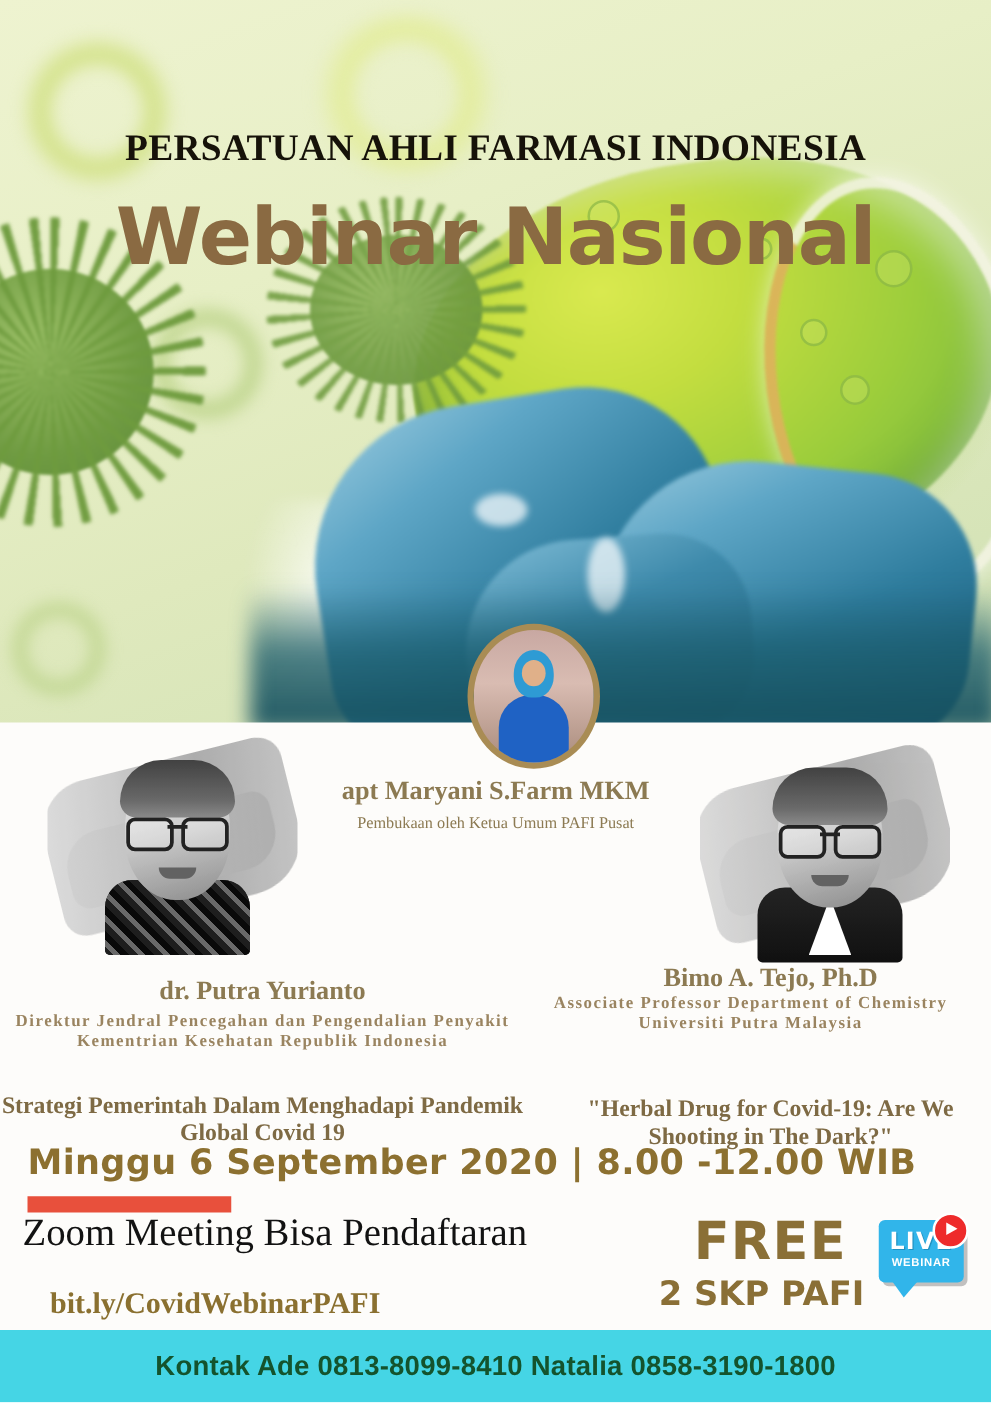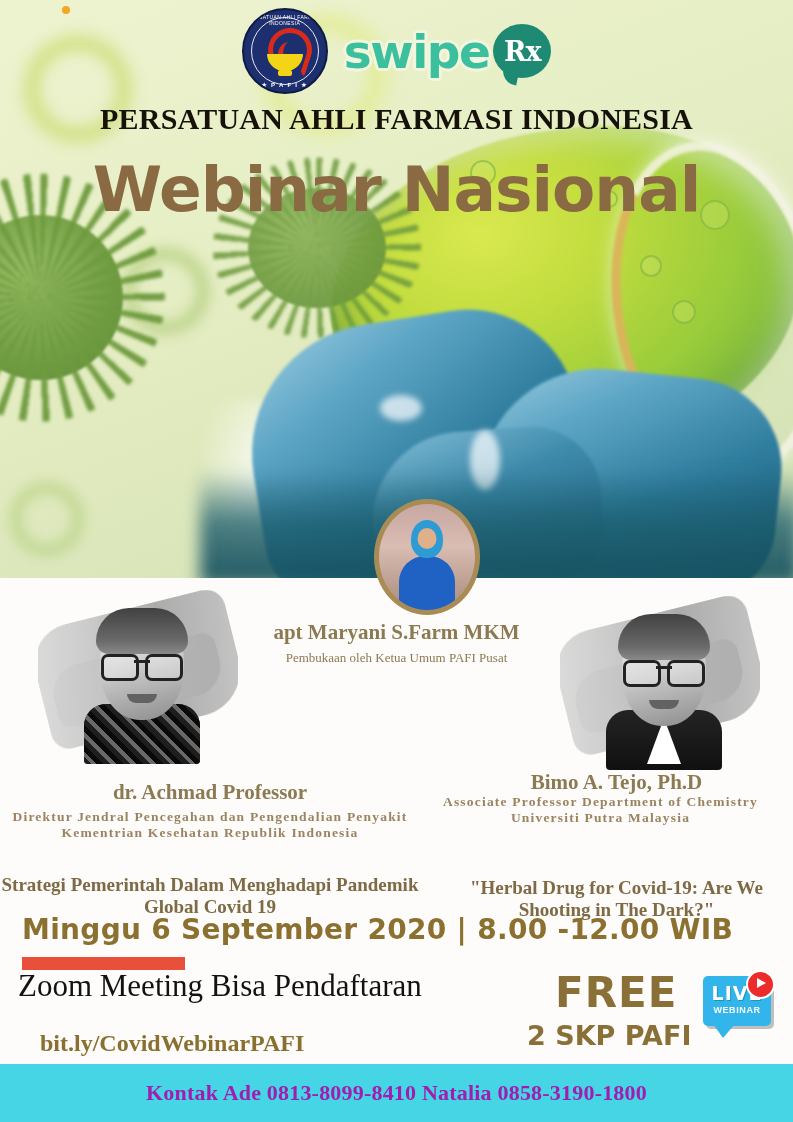--- a/index.html
+++ b/index.html
@@ -632,24 +632,24 @@
   .contact-bar {
     position: absolute;
     left: 0; top: 1064px;
     width: 793px; height: 58px;
     background: #45d5e5;
     display: flex;
     align-items: center;
     justify-content: center;
   }
   .contact-text {
-    font-family: Liberation Serif, serif;
+    font-family: Liberation Sans, sans-serif;
     font-weight: bold;
     font-size: 22px;
-    color: #a21caf;
+    color: #14532d;
     letter-spacing: .2px;
   }
 </style>
 </head>
 <body>
 
 <div id="poster">
 
   <div class="hero">
     <div class="blob b1"></div>
@@ -670,39 +670,20 @@
 
     <div class="white-wrist"></div>
     <div class="glove g1"></div>
     <div class="glove g2"></div>
     <div class="glove g3"></div>
     <div class="glove-hi" style="left:380px;top:395px;width:42px;height:26px;"></div>
     <div class="glove-hi" style="left:470px;top:430px;width:30px;height:60px;"></div>
     <div class="dark-teal"></div>
   </div>
 
-  <div class="logo-row">
-    <div class="pafi">
-      <div class="pafi-ring"></div>
-      <div class="pafi-text-top">PERSATUAN AHLI FARMASI INDONESIA</div>
-      <div class="pafi-snake"></div>
-      <div class="pafi-snake2"></div>
-      <div class="pafi-bowl"></div>
-      <div class="pafi-stem"></div>
-      <div class="pafi-text-bot">★ P A F I ★</div>
-    </div>
-
-    <div class="swipe-logo">
-      <div class="swipe-word">swipe</div>
-      <div class="swipe-dot"></div>
-      <div class="rx-bubble">
-        <span>Rx</span>
-      </div>
-    </div>
-  </div>
 
   <div class="org-line">PERSATUAN AHLI FARMASI INDONESIA</div>
   <div class="headline">
     <span>Webinar Nasional</span>
   </div>
 
   <div class="panel"></div>
 
   <div class="host-photo">
     <div class="host-figure"></div>
@@ -733,21 +714,21 @@
       <div class="f-body"></div>
       <div class="f-collar"></div>
       <div class="f-head"></div>
       <div class="f-hair"></div>
       <div class="f-glasses"></div>
       <div class="f-bridge"></div>
       <div class="f-mouth"></div>
     </div>
   </div>
 
-  <div class="sp-name" id="sp-left-name">dr. Achmad Professor</div>
+  <div class="sp-name" id="sp-left-name">dr. Putra Yurianto</div>
   <div class="sp-affil" id="sp-left-affil">Direktur Jendral Pencegahan dan Pengendalian Penyakit Kementrian Kesehatan Republik Indonesia</div>
   <div class="sp-topic" id="sp-left-topic">Strategi Pemerintah Dalam Menghadapi Pandemik Global Covid  19</div>
 
   <div class="sp-name" id="sp-right-name">Bimo A. Tejo, Ph.D</div>
   <div class="sp-affil" id="sp-right-affil">Associate Professor Department of Chemistry Universiti Putra Malaysia</div>
   <div class="sp-topic" id="sp-right-topic">"Herbal Drug for Covid-19: Are We Shooting in The Dark?"</div>
 
   <div class="date-line">Minggu  6 September  2020 | 8.00 -12.00 WIB</div>
   <div class="red-bar"></div>
   <div class="zoom-line">Zoom Meeting  Bisa  Pendaftaran</div>

